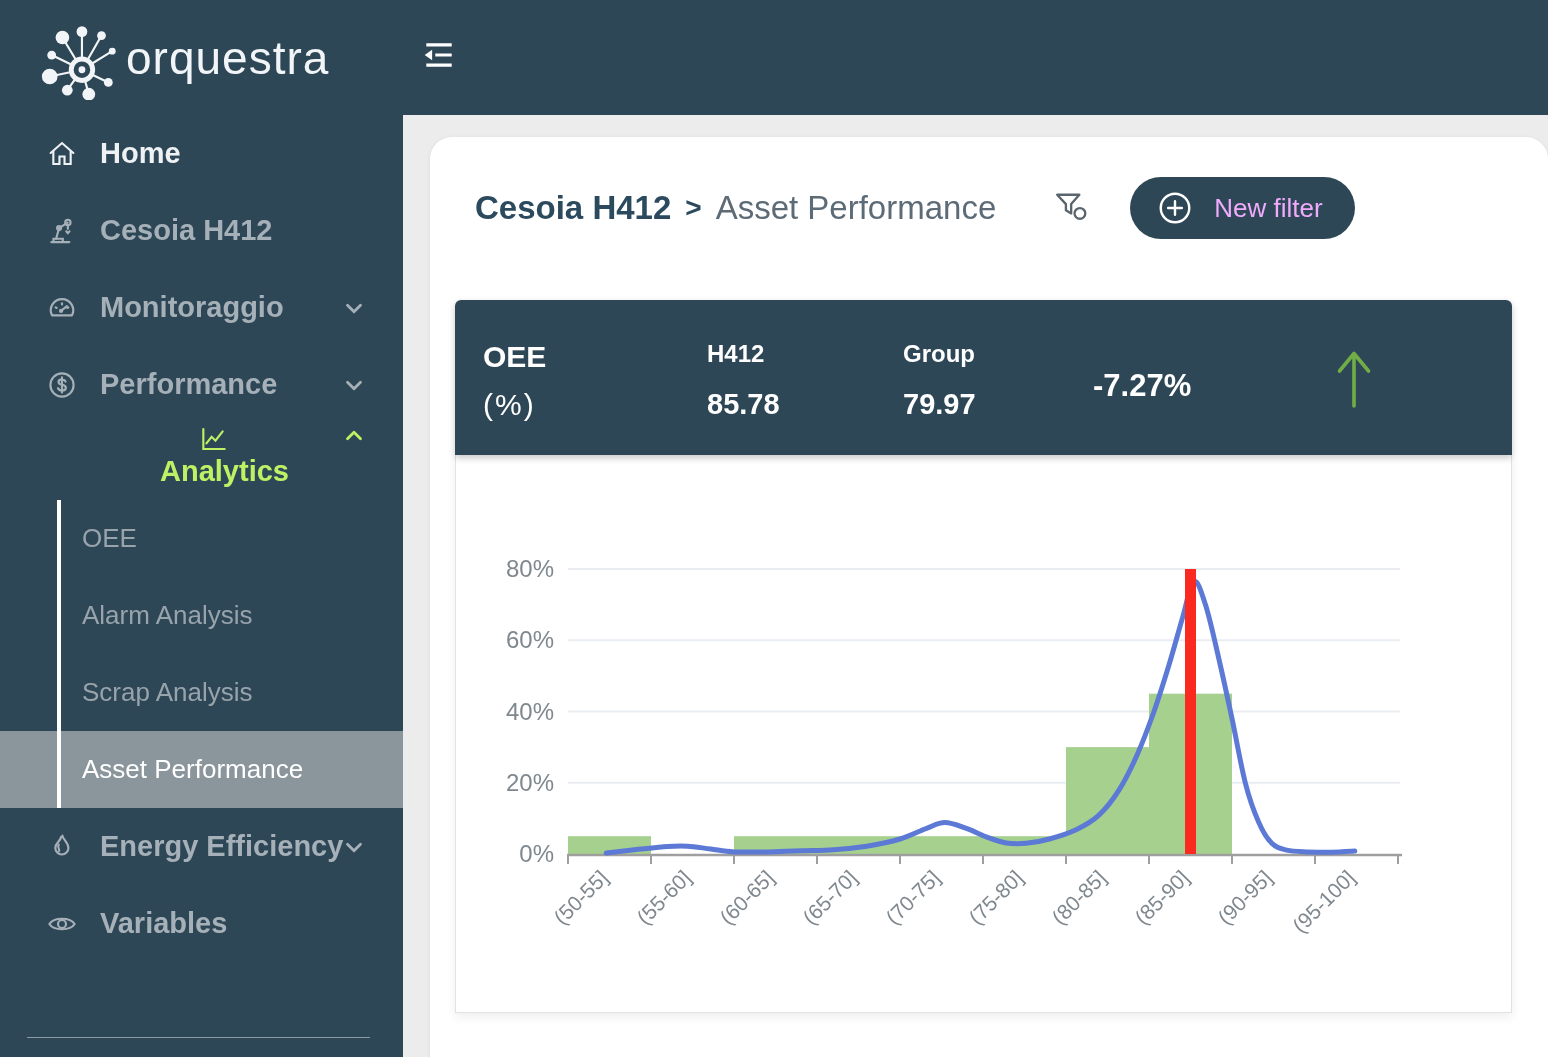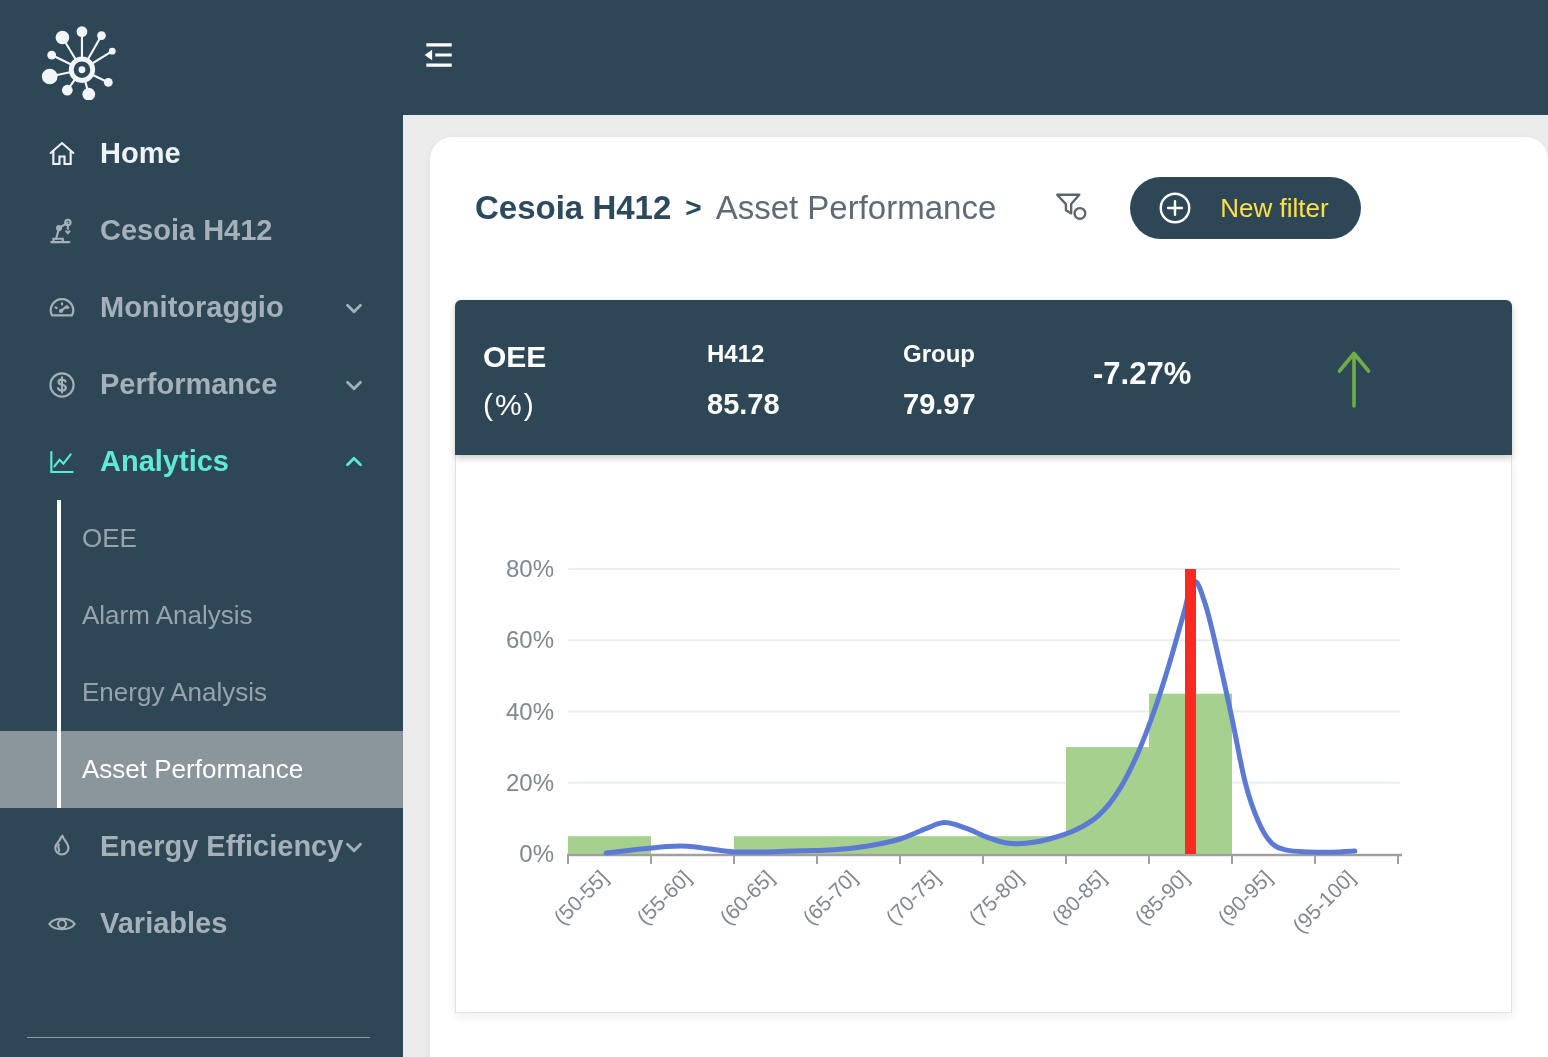--- a/index.html
+++ b/index.html
@@ -7,51 +7,51 @@
   .app { position:relative; width:1548px; height:1057px; overflow:hidden; background:#ececec; }
 
   
   .topbar { position:absolute; left:403px; top:0; right:0; height:115px; background:#2e4756; }
   .collapse-btn { position:absolute; left:14px; top:36px; width:44px; height:40px; background:none; border:none; cursor:pointer; }
   .sidebar { position:absolute; left:0; top:0; width:403px; height:1057px; background:#2e4756; z-index:2; }
   .logo { height:115px; display:flex; align-items:center; padding-left:36px; cursor:pointer; }
   .logo-text { color:#f2f5f7; font-size:46px; font-weight:400; letter-spacing:1px; margin-left:2px; }
   .nav-item { height:77px; display:flex; align-items:center; padding-left:46px; color:#a6b0b8; font-size:29px; font-weight:600; position:relative; cursor:pointer; }
   .nav-item.bright { color:#eef2f5; }
-  .nav-item.expanded { color:#5eead4; font-weight:700; }
+  .nav-item.expanded { color:#bef264; font-weight:700;flex-direction:column; }
   .nav-icon { width:32px; height:32px; margin-right:22px; display:flex; align-items:center; }
   .nav-icon svg { width:32px; height:32px; fill:none; stroke:currentColor; stroke-width:1.6; stroke-linecap:round; }
   .chev { position:absolute; right:36px; width:26px; height:26px; }
   .chev svg { width:26px; height:26px; fill:none; stroke:currentColor; stroke-width:2.6; stroke-linecap:round; stroke-linejoin:round; }
   .chev.up svg { transform:rotate(180deg); }
   .sub-list { position:relative; }
   .sub-list::before { content:""; position:absolute; left:57px; top:0; bottom:0; width:4px; background:#ffffff; z-index:1; }
   .sub-item { height:77px; display:flex; align-items:center; padding-left:82px; color:#98a3ab; font-size:26px; font-weight:400; cursor:pointer; }
   .sub-item.selected { background:#8b959c; color:#ffffff; }
   .sidebar-divider { position:absolute; left:27px; right:33px; top:1037px; height:1px; background:rgba(255,255,255,0.45); }
 
   
   .main { position:absolute; left:403px; top:115px; right:0; bottom:0; background:#ececec; }
   .card { position:absolute; left:27px; top:22px; right:0; bottom:-10px; background:#ffffff; border-radius:22px 22px 0 0; box-shadow:0 1px 4px rgba(0,0,0,0.08); }
 
   .breadcrumb-row { position:absolute; left:45px; top:38px; height:66px; display:flex; align-items:center; }
   .bc-primary { font-size:33px; font-weight:700; color:#2c4a5e; cursor:pointer; }
   .bc-sep { font-size:28px; font-weight:600; color:#2c4a5e; margin:0 14px; }
   .bc-secondary { font-size:33px; font-weight:300; color:#5c6b76; }
   .filter-reset { margin-left:52px; width:44px; height:44px; background:none; border:none; cursor:pointer; }
-  .new-filter { margin-left:38px; height:62px; padding:0 32px 0 26px; border:none; border-radius:31px; background:#2e4756; color:#fde047; font-size:26px; font-family:inherit; display:flex; align-items:center; gap:26px; cursor:pointer; }
+  .new-filter { margin-left:38px; height:62px; padding:0 32px 0 26px; border:none; border-radius:31px; background:#2e4756; color:#f0abfc; font-size:26px; font-family:inherit; display:flex; align-items:center; gap:20px; cursor:pointer; }
 
   .panel { position:absolute; left:25px; top:163px; width:1057px; }
   .panel-header { position:relative; height:155px; background:#2e4756; border-radius:6px 6px 0 0; color:#ffffff; box-shadow:0 3px 7px rgba(0,0,0,0.22); z-index:1; }
   .kpi-title { position:absolute; left:28px; top:33px; font-size:30px; font-weight:700; line-height:48px; }
   .kpi-title .unit { font-weight:400; letter-spacing:2px; }
   .kpi-col { position:absolute; top:40px; }
   .kpi-col .lbl { font-size:24px; font-weight:600; }
   .kpi-col .val { font-size:29px; font-weight:600; margin-top:20px; }
-  .kpi-delta { position:absolute; left:638px; top:56px; font-size:31px; font-weight:600; }
+  .kpi-delta { position:absolute; left:638px; top:68px; font-size:31px; font-weight:600; }
   .kpi-arrow { position:absolute; left:876px; top:46px; }
   .panel-body { position:relative; height:558px; background:#ffffff; border:1px solid #e2e2e2; border-top:none; box-shadow:0 4px 10px rgba(0,0,0,0.07); }
 </style>
 </head>
 <body>
 
 <div class="app">
 
   <header class="topbar">
     <button class="collapse-btn">
@@ -76,20 +76,21 @@
             <circle cx="78" cy="36" r="3.5"></circle>
             <circle cx="14" cy="62" r="8"></circle>
           <circle cx="32" cy="76" r="5.5"></circle>
             <circle cx="54" cy="80" r="6.5"></circle>
             <circle cx="74" cy="68" r="4.5"></circle>
           <circle cx="47" cy="55" r="3.5"></circle>
         </g>
         <circle cx="47" cy="55" r="11" fill="#2e4756" stroke="#f2f5f7" stroke-width="5"></circle>
         <circle cx="47" cy="55" r="3.5" fill="#f2f5f7"></circle>
       </svg>
+      <span class="logo-text">orquestra</span>
     </div>
     <nav id="nav">
         <div class="nav-item bright">
           <span class="nav-icon">
             <svg viewBox="0 0 24 24">
               <path d="M3.5 11.2 12 3.8l8.5 7.4"></path>
               <path d="M5.5 10v9.5h4.6v-5.6h3.8v5.6h4.6V10"></path>
             </svg>
           </span>
           <span class="nav-label">Home</span>
@@ -145,21 +146,21 @@
             </svg></span>
         </div>
         <div class="sub-list">
           <div class="sub-item">
             <span>OEE</span>
           </div>
           <div class="sub-item">
             <span>Alarm Analysis</span>
           </div>
           <div class="sub-item">
-            <span>Energy Analysis</span>
+            <span>Scrap Analysis</span>
           </div>
           <div class="sub-item selected">
             <span>Asset Performance</span>
           </div>
         </div>
         <div class="nav-item">
           <span class="nav-icon">
             <svg viewBox="0 0 24 24">
               <path d="M12.3 3.5c.6 3.2 4.5 5.1 4.5 9.2a4.9 4.9 0 0 1-9.8 0c0-2.3 1.3-3.6 2.4-4.8.9-1 1.7-2 1.9-3.4" stroke-linejoin="round"></path>
               <path d="M9.6 10.2c-1.6 2 .9 3.2.2 4.9"></path>

